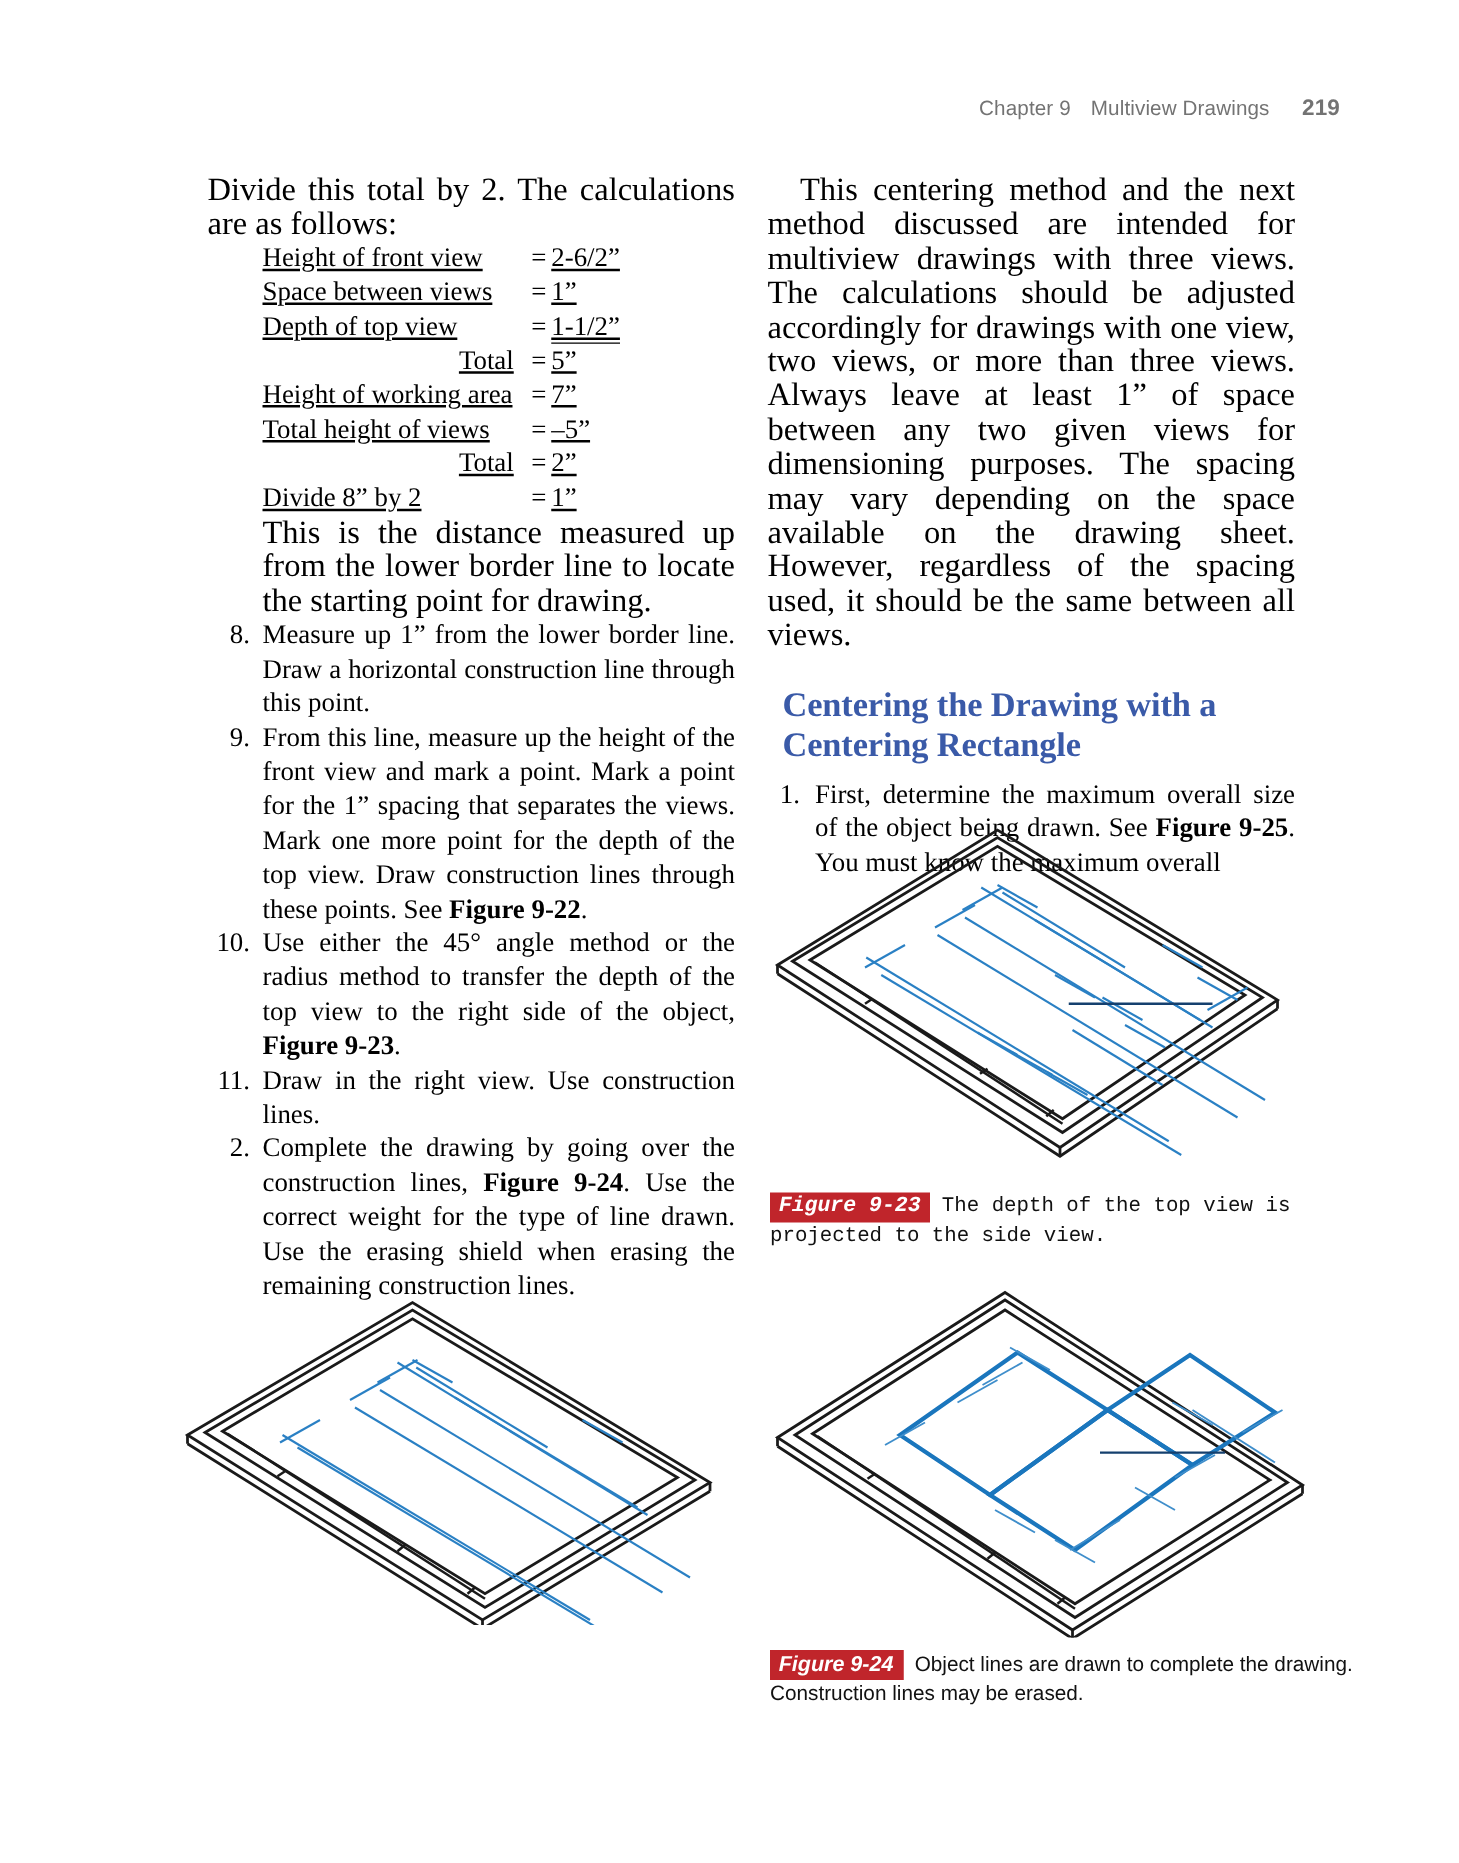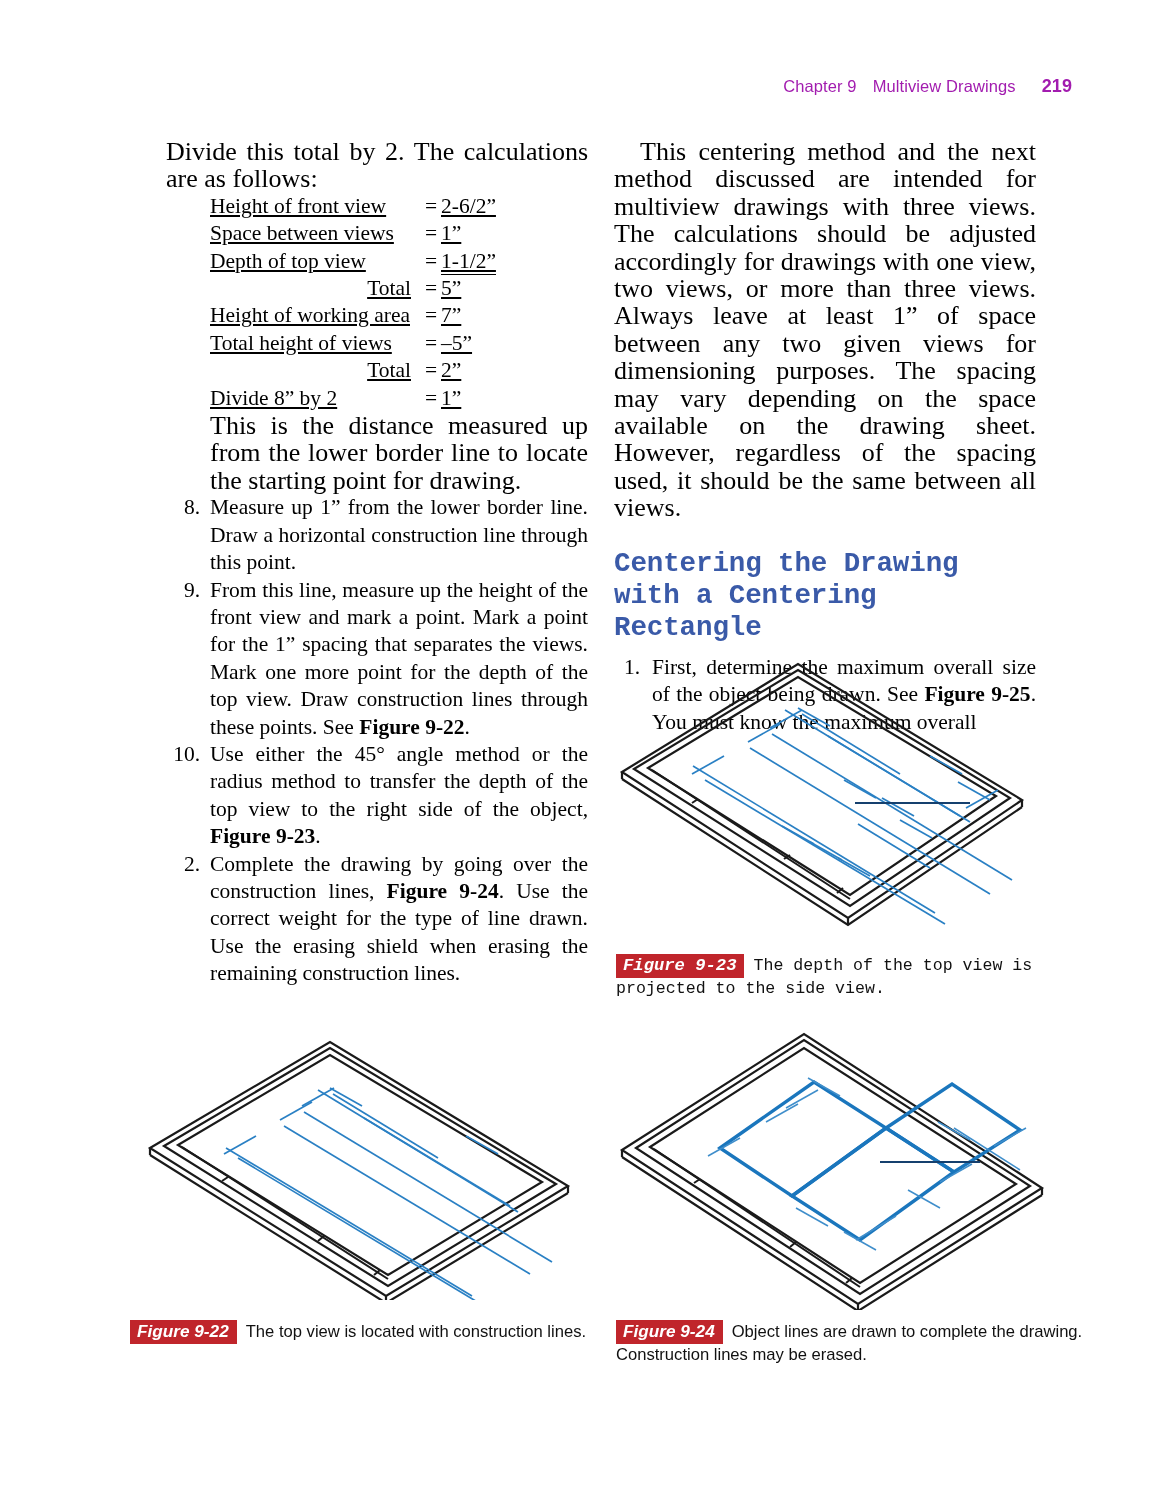--- a/index.html
+++ b/index.html
@@ -21,21 +21,21 @@
     inset: 0;
   }
 
   
   .runhead {
     position: absolute;
     top: 76px;
     right: 95px;
     font-family: "Liberation Sans", sans-serif;
     font-size: 16.5px;
-    color: #a21caf;
+    color: #737373;
     letter-spacing: .1px;
     white-space: nowrap;
   }
   .runhead .ch { margin-right: 16px; }
   .runhead .sec { margin-right: 26px; }
   .runhead .pg { font-weight: bold; font-size: 18px; }
 
   
   .col {
     position: absolute;
@@ -95,26 +95,26 @@
     width: 34px;
     text-align: right;
   }
   ol.numlist.single > li { padding-left: 38px; }
   ol.numlist.single > li > .n { width: 26px; }
 
   b, .bold { font-weight: bold; }
 
   
   h2.blue {
-    font-family: Liberation Mono, monospace;
+    font-family: Liberation Serif, serif;
     font-weight: bold;
     color: #3a5aa8;
     font-size: 27.5px;
     line-height: 32px;
-    margin: 26px 0 10px 0;
+    margin: 26px 0 10px 12px;
     letter-spacing: -.1px;
   }
 
   
   .figure { position: absolute; }
   .fig-23 { left: 600px; top: 648px;  width: 500px; height: 300px; }
   .fig-22 { left: 128px; top: 1000px; width: 500px; height: 300px; }
   .fig-24 { left: 608px; top: 1030px; width: 500px; height: 280px; }
 
   .caption {
@@ -208,20 +208,23 @@
       </li>
 
       <li class="body">
         <span class="n">9.</span><span>From this line, measure up the height of the front view and mark a point. Mark a point for the 1” spacing that separates the views. Mark one more point for the depth of the top view. Draw construction lines through these points. See </span><b>Figure 9-22</b><span>.</span>
       </li>
 
       <li class="body">
         <span class="n">10.</span><span>Use either the 45° angle method or the radius method to transfer the depth of the top view to the right side of the object, </span><b>Figure 9-23</b><span>.</span>
       </li>
 
+      <li class="body">
+        <span class="n">11.</span><span>Draw in the right view. Use construction lines.</span>
+      </li>
 
       <li class="body">
         <span class="n">2.</span><span>Complete the drawing by going over the construction lines, </span><b>Figure 9-24</b><span>. Use the correct weight for the type of line drawn. Use the erasing shield when erasing the remaining construction lines.</span>
       </li>
 
     </ol>
   </div>
 
   <div class="col col-right">
 
@@ -320,23 +323,20 @@
 
         <line x1="96" y1="154" x2="128" y2="136"></line>
         <line x1="152" y1="120" x2="184" y2="102"></line>
         <line x1="174" y1="106" x2="206" y2="88"></line>
         <line x1="202" y1="88" x2="234" y2="106"></line>
         <line x1="338" y1="136" x2="370" y2="154"></line>
       </g>
     </svg>
   </div>
 
-  <div class="caption cap-22">
-    <span class="figtag">Figure 9-22</span><span class="captext">The top view is located with construction lines.</span>
-  </div>
 
   <div class="figure fig-24">
     <svg viewBox="0 0 500 280" width="500" height="280" xmlns="http://www.w3.org/2000/svg">
       <g fill="none" stroke="#1a1a1a" stroke-width="2.2" stroke-linejoin="miter">
         <path d="M 14 120 L 196 4 L 434 158 L 250 274 Z"></path>
         <path d="M 14 127 L 14 120 M 434 158 L 434 165 M 250 274 L 250 281"></path>
         <path d="M 14 127 L 250 281 L 434 165"></path>
         <path d="M 28 118 L 196 10 L 422 156 L 252 264 Z"></path>
         <path d="M 42 117 L 196 18 L 408 154 L 252 253 Z"></path>
       </g>

